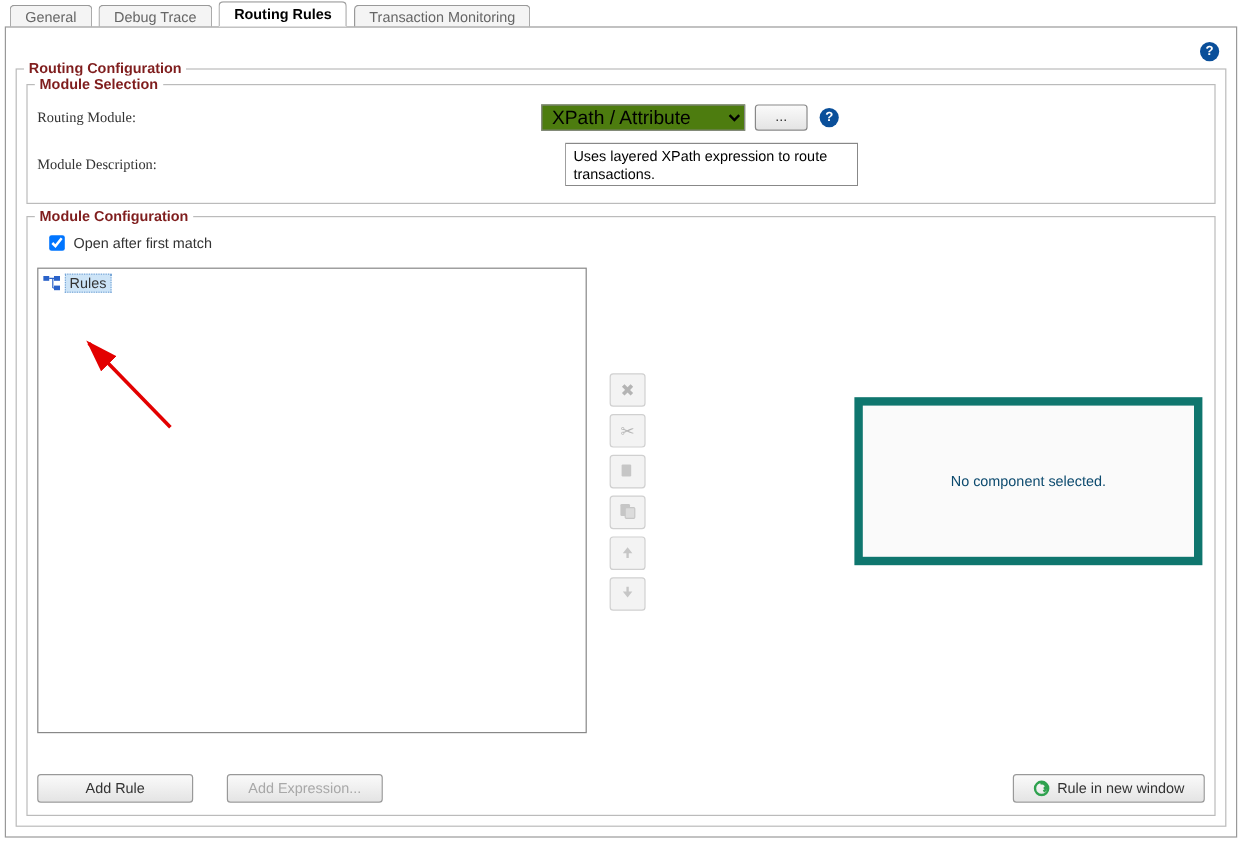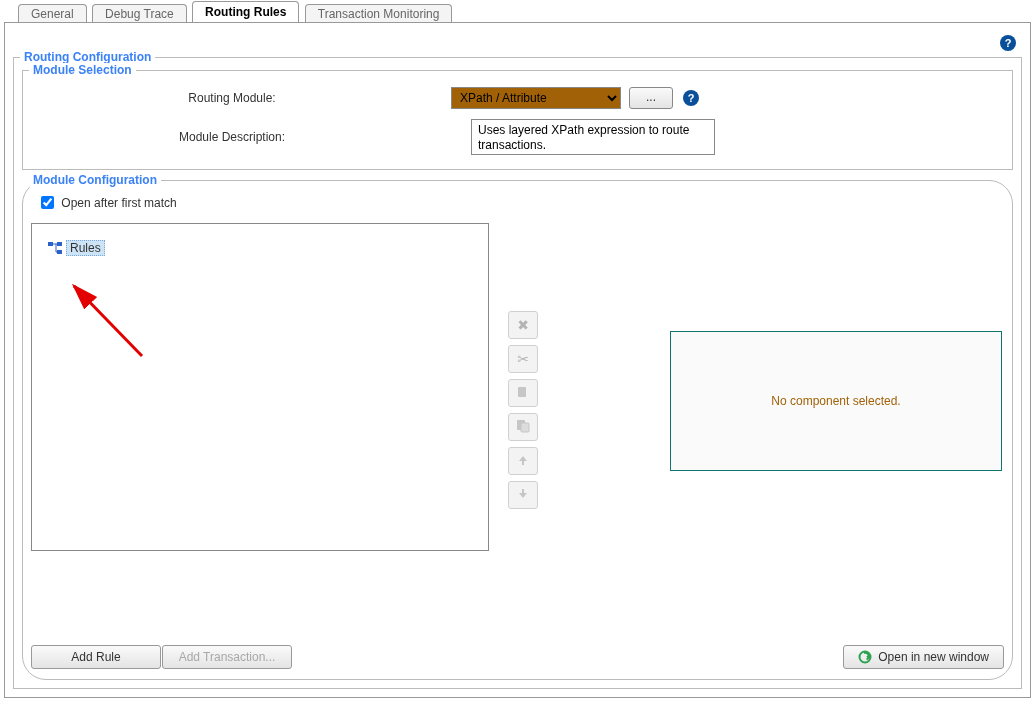--- a/index.html
+++ b/index.html
@@ -14,21 +14,21 @@
   .app {
     width: 1035px;
     height: 704px;
     position: relative;
     background: #fff;
   }
   
   .tab-strip {
     position: relative;
     height: 22px;
-    padding-left: 18px;
+    padding-left: 8px;
     white-space: nowrap;
   }
   .tab {
     display: inline-block;
     border: 1px solid #999;
     border-bottom: none;
     padding: 3px 12px 3px 12px;
     background: #f4f4f4;
     position: relative;
     top: 1px;
@@ -84,43 +84,44 @@
     position: relative;
   }
   .fs-legend {
     position: absolute;
     top: -8px;
     left: 6px;
     background: #fff;
     padding: 0 4px;
     font-weight: bold;
     font-size: 12px;
-    color: #3b82f6;
+    color: #7f1d1d;
   }
   .fs-module-sel {
     margin: 12px 8px 8px 8px;
     padding: 16px 4px 14px 8px;
   }
   .row {
     display: flex;
     align-items: center;
     margin-bottom: 10px;
   }
   .row-label {
     width: 420px;
-    text-align: center;
+    text-align: left;
     padding-right: 18px;
     color: #333;
+    font-family: Liberation Serif, serif;
   }
   select.combo {
     width: 170px;
     height: 22px;
     border: 1px solid #888;
-    background: #a16207;
-    font-size: 12px;
+    background: #4d7c0f;
+    font-size: 16px;
     padding-left: 4px;
   }
   .ellipsis-btn {
     width: 44px;
     height: 22px;
     margin-left: 8px;
     border: 1px solid #888;
     background: linear-gradient(#fafafa,#e4e4e4);
     border-radius: 3px;
     cursor: default;
@@ -136,37 +137,36 @@
     font-size: 12px;
     line-height: 15px;
     resize: none;
     font-family: inherit;
   }
   .fs-module-cfg {
     margin: 10px 8px 8px 8px;
     padding: 12px 8px 8px 8px;
     height: 500px;
     position: relative;
-    border-radius: 24px;
   }
   .chk-row {
     margin: 0 0 6px 6px;
   }
   .chk-row input { vertical-align: middle; margin-right: 4px; }
   .chk-row label { vertical-align: middle; }
   
   .tree-panel {
     position: absolute;
     top: 42px;
     left: 8px;
     width: 458px;
-    height: 328px;
+    height: 388px;
     border: 1px solid #888;
     background: #fff;
-    padding: 16px;
+    padding: 4px;
   }
   .tree-node {
     display: flex;
     align-items: center;
     gap: 4px;
   }
   .tree-icon {
     width: 14px;
     height: 12px;
     position: relative;
@@ -206,39 +206,39 @@
     align-items: center;
     justify-content: center;
     font-size: 14px;
   }
   .tool-btn.disabled { opacity: 0.85; }
   
   .right-panel {
     position: absolute;
     top: 150px;
     right: 10px;
-    width: 332px;
+    width: 290px;
     height: 140px;
-    border: 1px solid #0f766e;
+    border: 7px solid #0f766e;
     background: #fafafa;
     display: flex;
     align-items: center;
     justify-content: center;
-    color: #a16207;
+    color: #0c4a6e;
     font-size: 12px;
   }
   
   .bottom-row {
     position: absolute;
     bottom: 10px;
     left: 8px;
     right: 8px;
     display: flex;
     align-items: flex-end;
-    gap: 1px;
+    gap: 28px;
   }
   .btn {
     height: 24px;
     border: 1px solid #999;
     background: linear-gradient(#fafafa,#e4e4e4);
     border-radius: 3px;
     padding: 0 14px;
     font-size: 12px;
     color: #333;
     min-width: 130px;
@@ -361,31 +361,31 @@
 
         <div class="right-panel">
           <span>No component selected.</span>
         </div>
 
         <div class="bottom-row">
           <div class="btn">
             <span>Add Rule</span>
           </div>
           <div class="btn disabled">
-            <span>Add Transaction...</span>
+            <span>Add Expression...</span>
           </div>
           <div class="spacer"></div>
           <div class="btn long">
             <span class="open-icon">
               <svg width="14" height="14" viewBox="0 0 14 14">
                 <circle cx="7" cy="7" r="5.5" fill="none" stroke="#2fa24f" stroke-width="2"></circle>
                 <path d="M6 3 A4 4 0 0 1 11 8" fill="none" stroke="#2fa24f" stroke-width="2"></path>
                 <path d="M11 8 L9 6 M11 8 L8.5 9.5" stroke="#2fa24f" stroke-width="2" fill="none"></path>
               </svg>
             </span>
-            <span>Open in new window</span>
+            <span>Rule in new window</span>
           </div>
         </div>
 
       </div>
     </div>
   </div>
 </div>
 
 </body></html>

